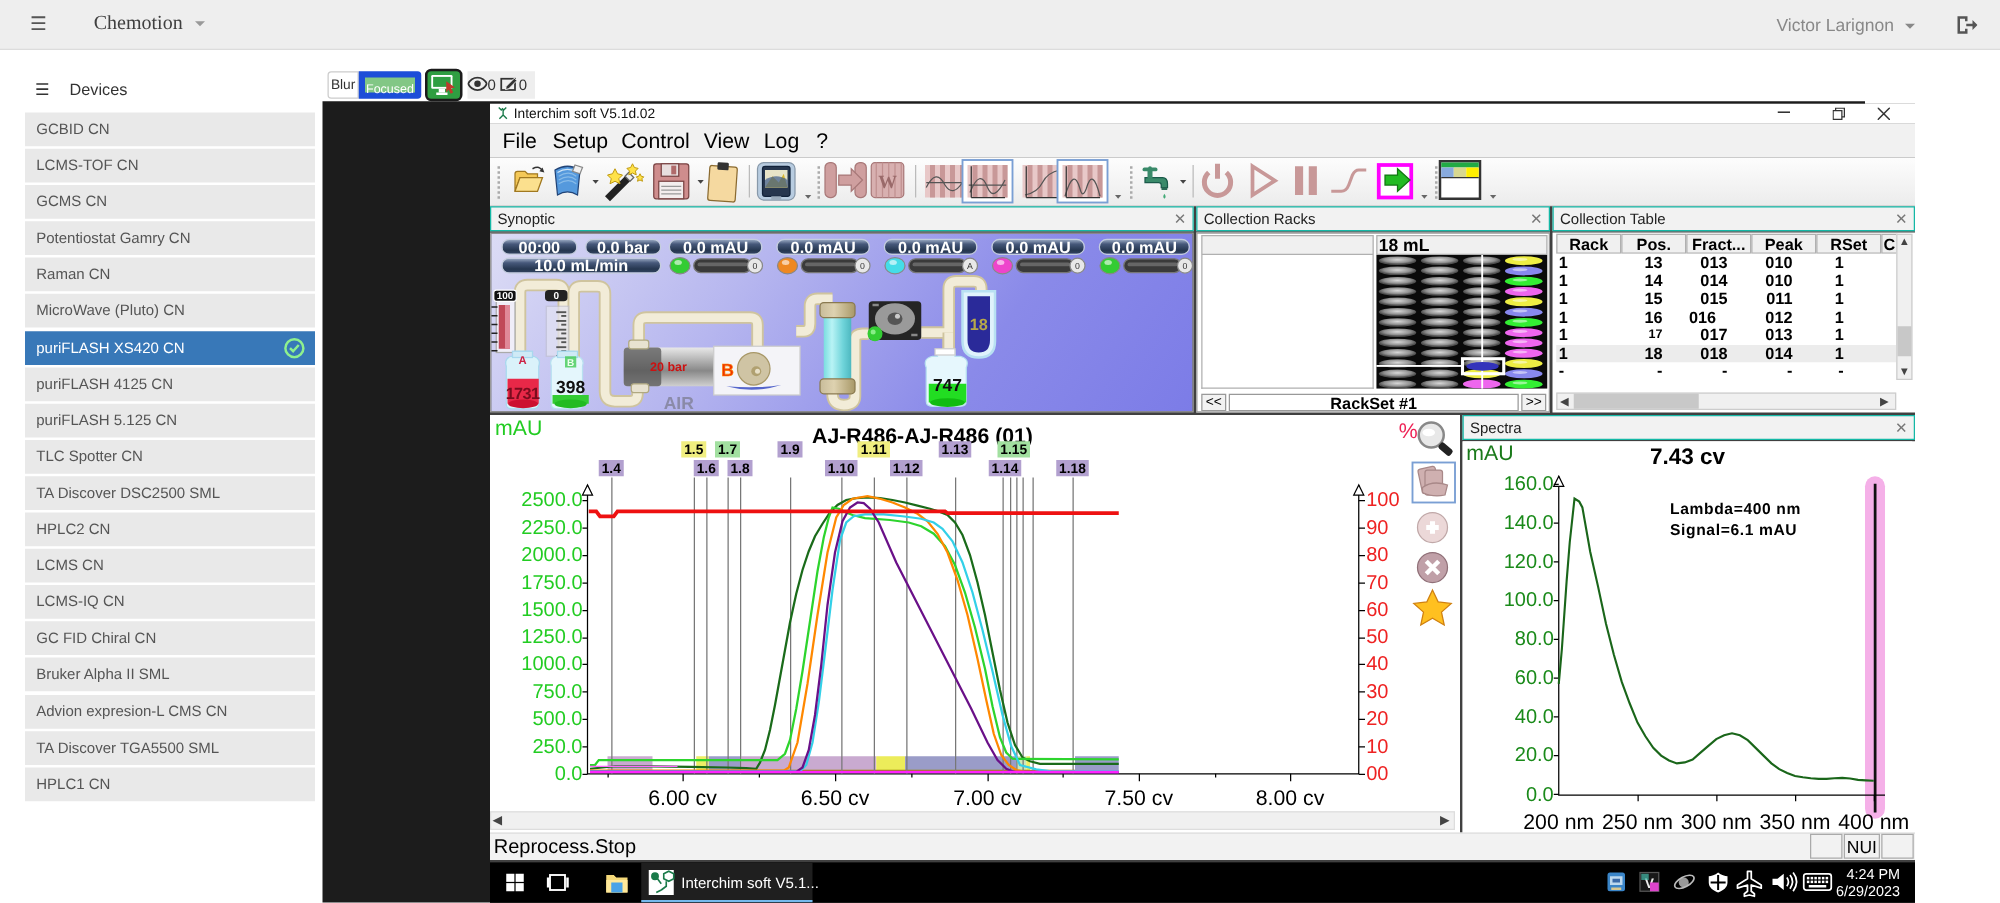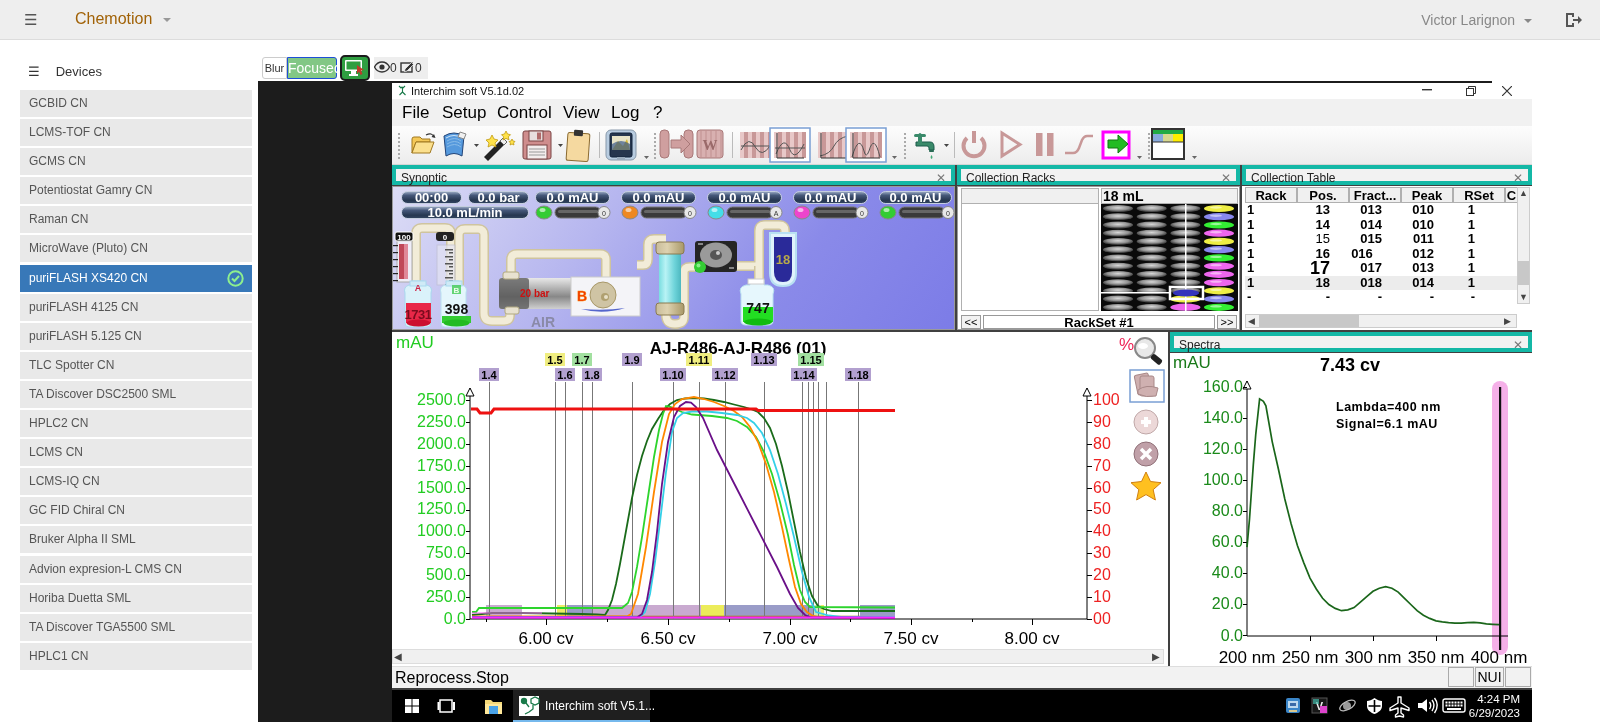--- a/index.html
+++ b/index.html
@@ -2,48 +2,48 @@
 <html><head>
 <meta charset="utf-8">
 <style>
 * { margin:0; padding:0; box-sizing:border-box; }
 html,body { width:1600px; height:722px; overflow:hidden; background:#fff;
   font-family:"Liberation Sans", sans-serif; }
 .abs { position:absolute; }
 
 #nav { position:absolute; left:0; top:0; width:1600px; height:40px; background:#eeeeee; border-bottom:1px solid #dcdcdc; }
 #nav .burger { position:absolute; left:24px; top:12px; width:16px; color:#555; font-size:15px; line-height:16px; }
-#nav .brand { position:absolute; left:75px; top:10px; font-size:16px; color:#a16207; }
+#nav .brand { position:absolute; left:75px; top:10px; font-size:16px; color:#404040;font-family:Liberation Serif, serif; }
 #nav .brand .caret { display:inline-block; width:0; height:0; border-left:4px solid transparent; border-right:4px solid transparent; border-top:4px solid #999; margin-left:6px; vertical-align:middle; }
 #nav .user { position:absolute; right:68px; top:12px; font-size:14px; color:#888; }
 #nav .user .caret { display:inline-block; width:0; height:0; border-left:4px solid transparent; border-right:4px solid transparent; border-top:4px solid #888; margin-left:5px; vertical-align:middle; }
 
 #devhead { position:absolute; left:28px; top:64px; font-size:13px; color:#333; }
 #devhead .ic { margin-right:16px; font-size:13px; color:#333; }
 #sidebar { position:absolute; left:20px; top:90px; width:232px; }
 .dev { width:232px; height:27px; margin-bottom:2.1px; background:#e9e9e9; color:#555; font-size:12px; line-height:27px; padding-left:9px; }
 .dev.sel { background:#3878b8; color:#fff; position:relative; }
 .dev.sel svg { position:absolute; right:8px; top:5px; }
 
 #ctr { position:absolute; left:262px; top:57px; height:22px; }
 .btn-blur { position:absolute; left:0; top:0; width:25px; height:22px; background:#fff; border:1px solid #ccc; border-radius:3px 0 0 3px; font-size:11px; color:#333; text-align:center; line-height:20px; }
-.btn-foc { position:absolute; left:25px; top:0; width:50px; height:22px; background:#82c785; border:1px solid #1d4ed8; border-radius:0 3px 3px 0; font-size:14px; color:#fff; text-align:center; line-height:20px; }
+.btn-foc { position:absolute; left:25px; top:0; width:50px; height:22px; background:#82c785; border:5px solid #1d4ed8; border-radius:0 3px 3px 0; font-size:10px; color:#fff; text-align:center; line-height:20px; }
 .btn-scr { position:absolute; left:78px; top:-2px; width:30px; height:26px; background:#2f9e41; border:2px solid #1b1b1b; border-radius:5px; }
 #cnt { position:absolute; left:374px; top:57px; width:54px; height:22px; background:#eee; color:#333; font-size:12px; line-height:22px; }
 
 #remote { position:absolute; left:258px; top:81px; width:1234px; height:641px; background:#1c1c1c; }
 #screen { position:absolute; left:94px; top:2px; width:1140px; height:657px; background:#404040;margin-left:40px; }
 
 #titlebar { position:absolute; left:0; top:0; width:1140px; height:16px; background:#fff; }
 #titlebar .t { position:absolute; left:19px; top:2px; font-size:11px; color:#111; }
 #menubar { position:absolute; left:0; top:16px; width:1140px; height:27px; background:#f1f1f1; }
 #menubar span { position:absolute; top:4px; font-size:17px; color:#000; }
 #toolbar { position:absolute; left:0; top:43px; width:1140px; height:39px; background:linear-gradient(#fdfdfd,#ececec); border-bottom:1px solid #d5d5d5; }
 
-.phead { position:absolute; height:20px; background:#f2f2f2; border:4px solid #14b8a6; font-size:12px; color:#222; line-height:19px; padding-left:5px; }
+.phead { position:absolute; height:20px; background:#f2f2f2; border:1px solid #14b8a6; font-size:12px; color:#222; line-height:19px; padding-left:5px; }
 .phead .x { position:absolute; right:5px; top:0; color:#777; font-size:12px; }
 
 #syn { position:absolute; left:0; top:103px; width:563px; height:144px; background:linear-gradient(125deg,#dcdcf5 0%,#b6b6ef 35%,#8a8ae9 70%,#7c7ce7 100%); border:1px solid #9a9a9a; }
 .pill { position:absolute; height:13px; border-radius:7px; background:linear-gradient(#93a3bd 0%,#46587a 30%,#263750 75%,#31435f 100%); border:1px solid #c5cede; color:#fff; font-size:13px; font-weight:bold; text-align:center; line-height:12px; }
 
 #racks { position:absolute; left:565px; top:103px; width:283px; height:144px; background:#fff; border:1px solid #9a9a9a; }
 
 #ctable { position:absolute; left:850px; top:103px; width:290px; height:144px; background:#fff; }
 
 #chrom { position:absolute; left:0; top:249px; width:776px; height:338px; background:#fff; }
@@ -80,21 +80,20 @@
 <div class="dev">puriFLASH 4125 CN</div>
 <div class="dev">puriFLASH 5.125 CN</div>
 <div class="dev">TLC Spotter CN</div>
 <div class="dev">TA Discover DSC2500 SML</div>
 <div class="dev">HPLC2 CN</div>
 <div class="dev">LCMS CN</div>
 <div class="dev">LCMS-IQ CN</div>
 <div class="dev">GC FID Chiral CN</div>
 <div class="dev">Bruker Alpha II SML</div>
 <div class="dev">Advion expresion-L CMS CN</div>
-<div class="dev">Horiba Duetta SML</div>
 <div class="dev">TA Discover TGA5500 SML</div>
 <div class="dev">HPLC1 CN</div>
 </div>
 <div id="ctr">
   <div class="btn-blur">Blur</div>
   <div class="btn-foc">Focused</div>
   <div class="btn-scr"><svg width="26" height="22" viewBox="0 0 26 22">
         <rect x="3" y="3" width="17" height="11" rx="1" fill="#fff"></rect>
         <rect x="4.5" y="4.5" width="14" height="8" fill="#2f9e41"></rect>
         <rect x="9" y="14" width="5" height="3" fill="#fff"></rect>
@@ -560,33 +559,33 @@
         <div style="position:absolute;left:152px;top:17.0px;width:40px;text-align:right;font-size:13px;font-weight:bold;line-height:14.5px">010</div>
         <div style="position:absolute;left:193px;top:17.0px;width:40px;text-align:right;font-size:13px;font-weight:bold;line-height:14.5px">1</div>
         <div style="position:absolute;left:3px;top:31.5px;width:272px;height:14.5px;background:#fff"></div>
         <div style="position:absolute;left:5px;top:31.5px;font-size:13px;font-weight:bold;line-height:14.5px">1</div>
         <div style="position:absolute;left:48px;top:31.5px;width:40px;text-align:right;font-size:13px;font-weight:bold;line-height:14.5px">14</div>
         <div style="position:absolute;left:100px;top:31.5px;width:40px;text-align:right;font-size:13px;font-weight:bold;line-height:14.5px">014</div>
         <div style="position:absolute;left:152px;top:31.5px;width:40px;text-align:right;font-size:13px;font-weight:bold;line-height:14.5px">010</div>
         <div style="position:absolute;left:193px;top:31.5px;width:40px;text-align:right;font-size:13px;font-weight:bold;line-height:14.5px">1</div>
         <div style="position:absolute;left:3px;top:46.0px;width:272px;height:14.5px;background:#fff"></div>
         <div style="position:absolute;left:5px;top:46.0px;font-size:13px;font-weight:bold;line-height:14.5px">1</div>
-        <div style="position:absolute;left:48px;top:46.0px;width:40px;text-align:right;font-size:13px;font-weight:normal;line-height:14.5px">15</div>
+        <div style="position:absolute;left:48px;top:46.0px;width:40px;text-align:right;font-size:13px;font-weight:bold;line-height:14.5px">15</div>
         <div style="position:absolute;left:100px;top:46.0px;width:40px;text-align:right;font-size:13px;font-weight:bold;line-height:14.5px">015</div>
         <div style="position:absolute;left:152px;top:46.0px;width:40px;text-align:right;font-size:13px;font-weight:bold;line-height:14.5px">011</div>
         <div style="position:absolute;left:193px;top:46.0px;width:40px;text-align:right;font-size:13px;font-weight:bold;line-height:14.5px">1</div>
         <div style="position:absolute;left:3px;top:60.5px;width:272px;height:14.5px;background:#fff"></div>
         <div style="position:absolute;left:5px;top:60.5px;font-size:13px;font-weight:bold;line-height:14.5px">1</div>
         <div style="position:absolute;left:48px;top:60.5px;width:40px;text-align:right;font-size:13px;font-weight:bold;line-height:14.5px">16</div>
         <div style="position:absolute;left:100px;top:60.5px;width:40px;text-align:center;font-size:13px;font-weight:bold;line-height:14.5px">016</div>
         <div style="position:absolute;left:152px;top:60.5px;width:40px;text-align:right;font-size:13px;font-weight:bold;line-height:14.5px">012</div>
         <div style="position:absolute;left:193px;top:60.5px;width:40px;text-align:right;font-size:13px;font-weight:bold;line-height:14.5px">1</div>
         <div style="position:absolute;left:3px;top:75.0px;width:272px;height:14.5px;background:#fff"></div>
         <div style="position:absolute;left:5px;top:75.0px;font-size:13px;font-weight:bold;line-height:14.5px">1</div>
-        <div style="position:absolute;left:48px;top:75.0px;width:40px;text-align:right;font-size:18px;font-weight:bold;line-height:14.5px">17</div>
+        <div style="position:absolute;left:48px;top:75.0px;width:40px;text-align:right;font-size:10px;font-weight:bold;line-height:14.5px">17</div>
         <div style="position:absolute;left:100px;top:75.0px;width:40px;text-align:right;font-size:13px;font-weight:bold;line-height:14.5px">017</div>
         <div style="position:absolute;left:152px;top:75.0px;width:40px;text-align:right;font-size:13px;font-weight:bold;line-height:14.5px">013</div>
         <div style="position:absolute;left:193px;top:75.0px;width:40px;text-align:right;font-size:13px;font-weight:bold;line-height:14.5px">1</div>
         <div style="position:absolute;left:3px;top:89.5px;width:272px;height:14.5px;background:#ececec"></div>
         <div style="position:absolute;left:5px;top:89.5px;font-size:13px;font-weight:bold;line-height:14.5px">1</div>
         <div style="position:absolute;left:48px;top:89.5px;width:40px;text-align:right;font-size:13px;font-weight:bold;line-height:14.5px">18</div>
         <div style="position:absolute;left:100px;top:89.5px;width:40px;text-align:right;font-size:13px;font-weight:bold;line-height:14.5px">018</div>
         <div style="position:absolute;left:152px;top:89.5px;width:40px;text-align:right;font-size:13px;font-weight:bold;line-height:14.5px">014</div>
         <div style="position:absolute;left:193px;top:89.5px;width:40px;text-align:right;font-size:13px;font-weight:bold;line-height:14.5px">1</div>
         <div style="position:absolute;left:3px;top:104.0px;width:272px;height:14.5px;background:#fff"></div>

